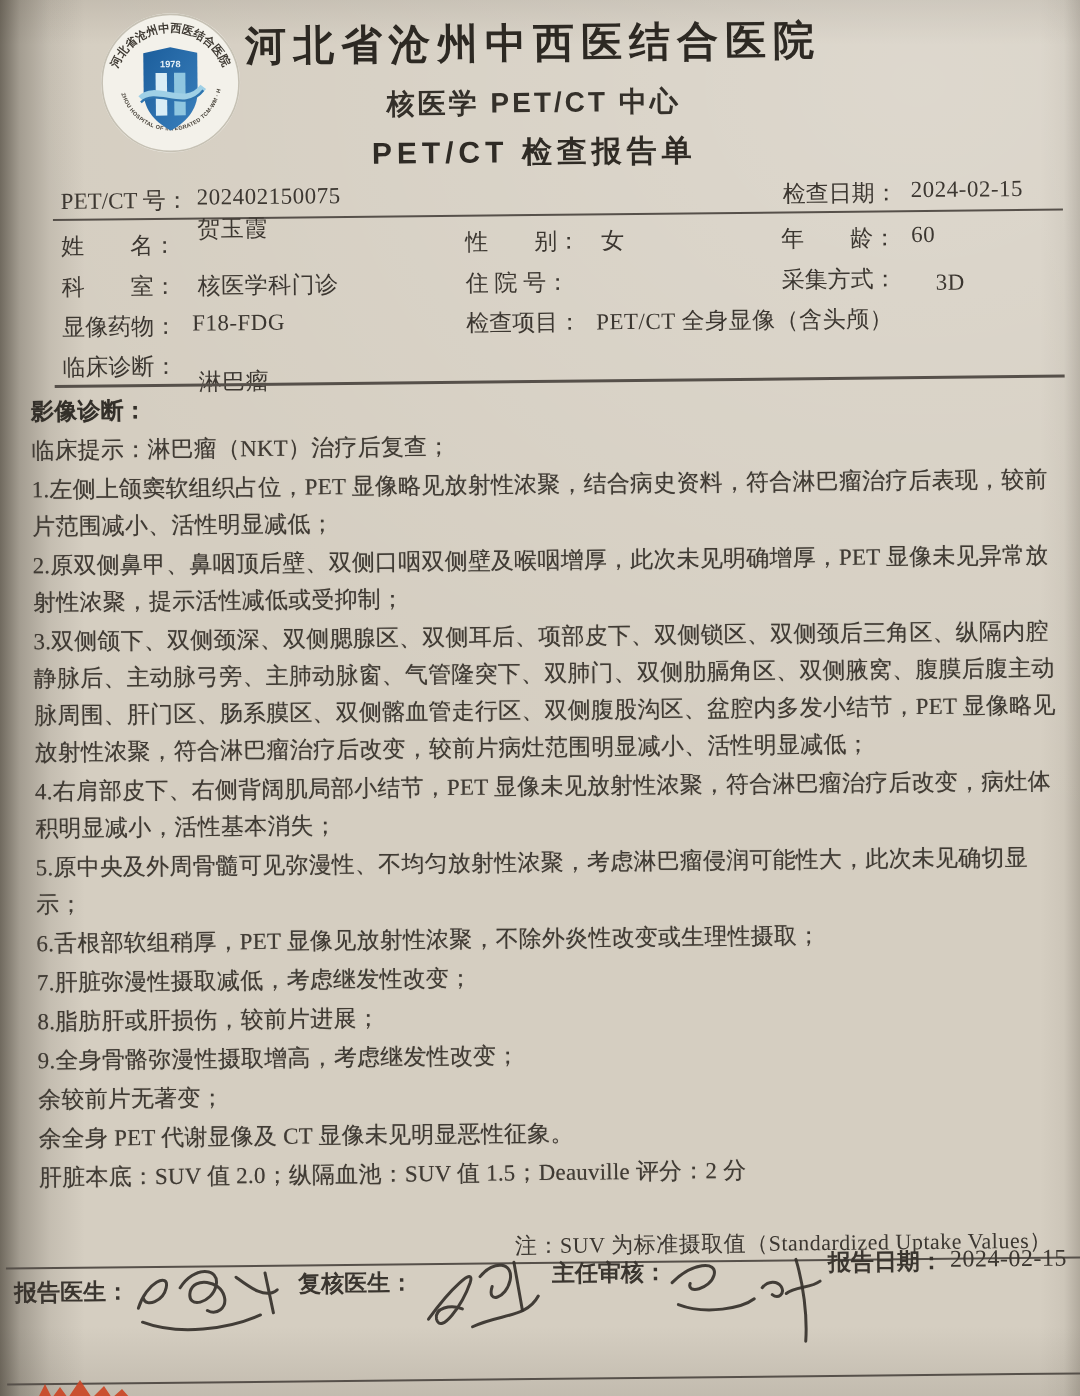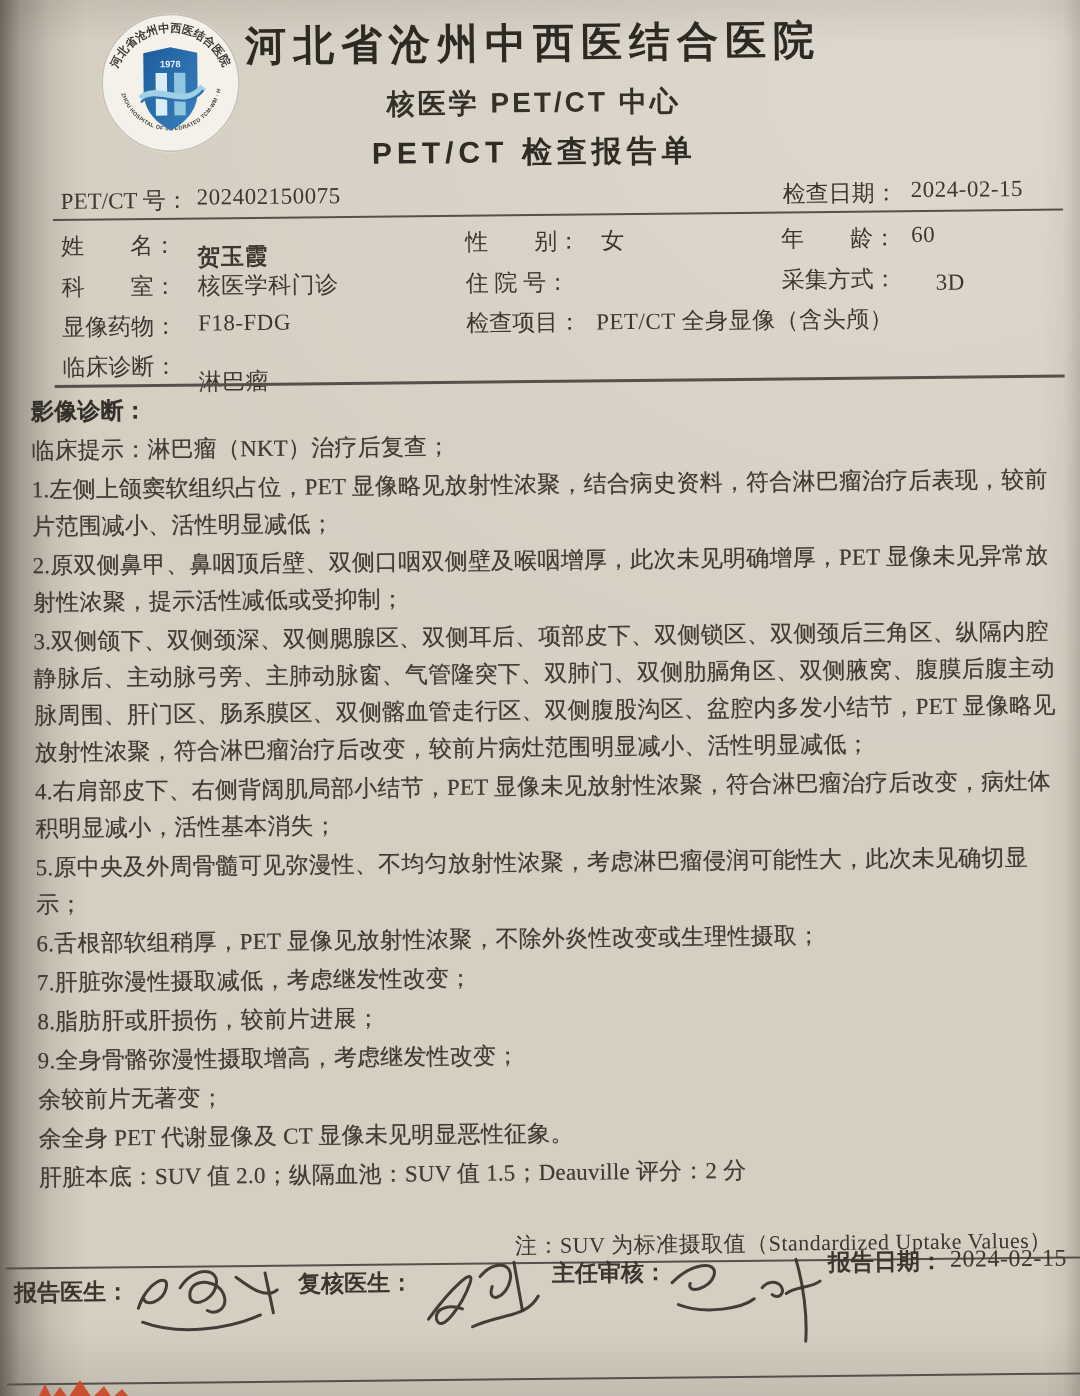--- a/index.html
+++ b/index.html
@@ -73,35 +73,35 @@
     <div class="abs ctr dept-title">核医学 PET/CT 中心</div>
     <div class="abs ctr report-title">PET/CT 检查报告单</div>
 
     <span class="lab" style="left:66px;top:181px;">PET/CT 号：</span>
     <span class="val" style="left:202px;top:181px;">202402150075</span>
     <span class="lab" style="left:788px;top:181px;">检查日期：</span>
     <span class="val" style="left:916px;top:181px;">2024-02-15</span>
     <div class="hr" style="left:58px;right:12px;top:214px;height:2px;"></div>
 
     <span class="lab" style="left:66px;top:226px;">姓　　名：</span>
-    <span class="val" style="left:202px;top:238px;font-weight:bold;">贺玉霞</span>
+    <span class="val" style="left:202px;top:210px;">贺玉霞</span>
     <span class="lab" style="left:470px;top:226px;">性　　别：</span>
     <span class="val" style="left:606px;top:226px;">女</span>
     <span class="lab" style="left:786px;top:226px;">年　　龄：</span>
     <span class="val" style="left:916px;top:226px;text-align:right;">60</span>
 
     <span class="lab" style="left:66px;top:267px;">科　　室：</span>
     <span class="val" style="left:202px;top:267px;">核医学科门诊</span>
     <span class="lab" style="left:470px;top:267px;">住 院 号：</span>
     <span class="val" style="left:620px;top:267px;"></span>
     <span class="lab" style="left:786px;top:267px;">采集方式：</span>
     <span class="val" style="left:916px;top:274px;margin-left:24px;">3D</span>
 
     <span class="lab" style="left:66px;top:307px;">显像药物：</span>
-    <span class="val" style="left:202px;top:307px;">F18-FDG</span>
+    <span class="val" style="left:196px;top:307px;">F18-FDG</span>
     <span class="lab" style="left:470px;top:307px;">检查项目：</span>
     <span class="val" style="left:600px;top:307px;">PET/CT 全身显像（含头颅）</span>
 
     <span class="lab" style="left:66px;top:347px;">临床诊断：</span>
     <span class="val" style="left:202px;top:363px;">淋巴瘤</span>
     <div class="hr" style="left:58px;right:12px;top:380px;height:3px;"></div>
 
     <div class="body-text">
       <p class="sec-title">影像诊断：</p>
       <p>临床提示：淋巴瘤（NKT）治疗后复查；</p>

